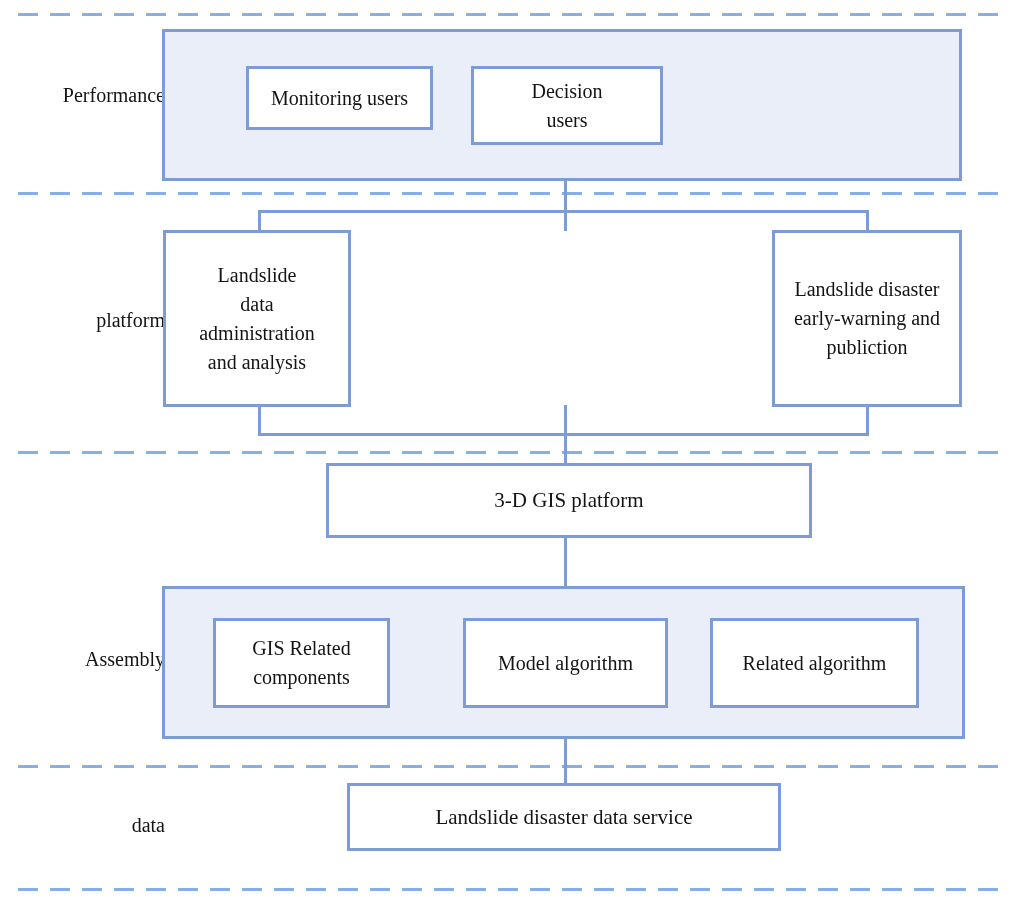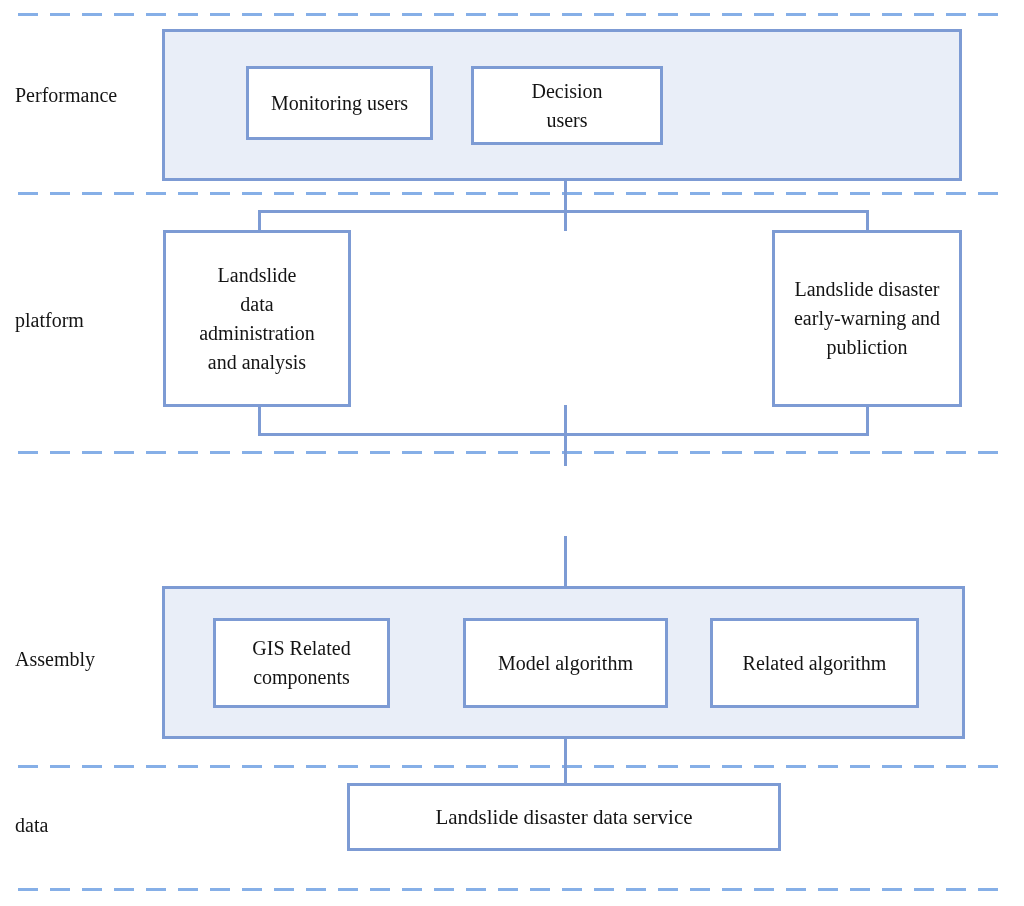--- a/index.html
+++ b/index.html
@@ -22,21 +22,21 @@
     left: 18px;
     width: 990px;
     height: 3px;
     background: repeating-linear-gradient(90deg, #86afe7 0 20px, transparent 20px 32px);
   }
   
   .layer-label {
     position: absolute;
     left: 15px;
     width: 150px;
-    text-align: left;
+    text-align: right;
     font-size: 20px;
     line-height: 24px;
     white-space: pre-line;
   }
   
   .group {
     position: absolute;
     box-sizing: border-box;
     background: #e9eef8;
     border: 3px solid #7d9bd4;
@@ -75,21 +75,21 @@
   <div class="sep" style="top:451px"></div>
   <div class="sep" style="top:765px"></div>
   <div class="sep" style="top:888px"></div>
 
   <div class="layer-label" style="top:83px">Performance</div>
   <div class="layer-label" style="top:308px">platform</div>
   <div class="layer-label" style="top:647px">Assembly</div>
   <div class="layer-label" style="top:813px">data</div>
 
   <div class="group" style="left:162px;top:29px;width:800px;height:152px"></div>
-  <div class="node" style="left:246px;top:66px;width:187px;height:74px">Monitoring users</div>
+  <div class="node" style="left:246px;top:66px;width:187px;height:64px">Monitoring users</div>
   <div class="node" style="left:471px;top:66px;width:192px;height:79px">Decision
 users</div>
 
   <div class="vline" style="left:564px;top:180px;height:51px"></div>
   <div class="hline" style="left:258px;top:210px;width:611px"></div>
   <div class="vline" style="left:258px;top:210px;height:22px"></div>
   <div class="vline" style="left:866px;top:210px;height:22px"></div>
 
   <div class="node" style="left:163px;top:230px;width:188px;height:177px">Landslide
 data
@@ -98,20 +98,21 @@
   <div class="node" style="left:772px;top:230px;width:190px;height:177px">Landslide disaster
 early-warning and
 publiction</div>
 
   <div class="vline" style="left:258px;top:405px;height:31px"></div>
   <div class="vline" style="left:564px;top:405px;height:31px"></div>
   <div class="vline" style="left:866px;top:405px;height:31px"></div>
   <div class="hline" style="left:258px;top:433px;width:611px"></div>
   <div class="vline" style="left:564px;top:433px;height:33px"></div>
 
+  <div class="node big" style="left:326px;top:463px;width:486px;height:75px">3-D GIS platform</div>
 
   <div class="vline" style="left:564px;top:536px;height:51px"></div>
 
   <div class="group" style="left:162px;top:586px;width:803px;height:153px"></div>
   <div class="node" style="left:213px;top:618px;width:177px;height:90px">GIS Related
 components</div>
   <div class="node" style="left:463px;top:618px;width:205px;height:90px">Model algorithm</div>
   <div class="node" style="left:710px;top:618px;width:209px;height:90px">Related algorithm</div>
 
   <div class="vline" style="left:564px;top:738px;height:47px"></div>

